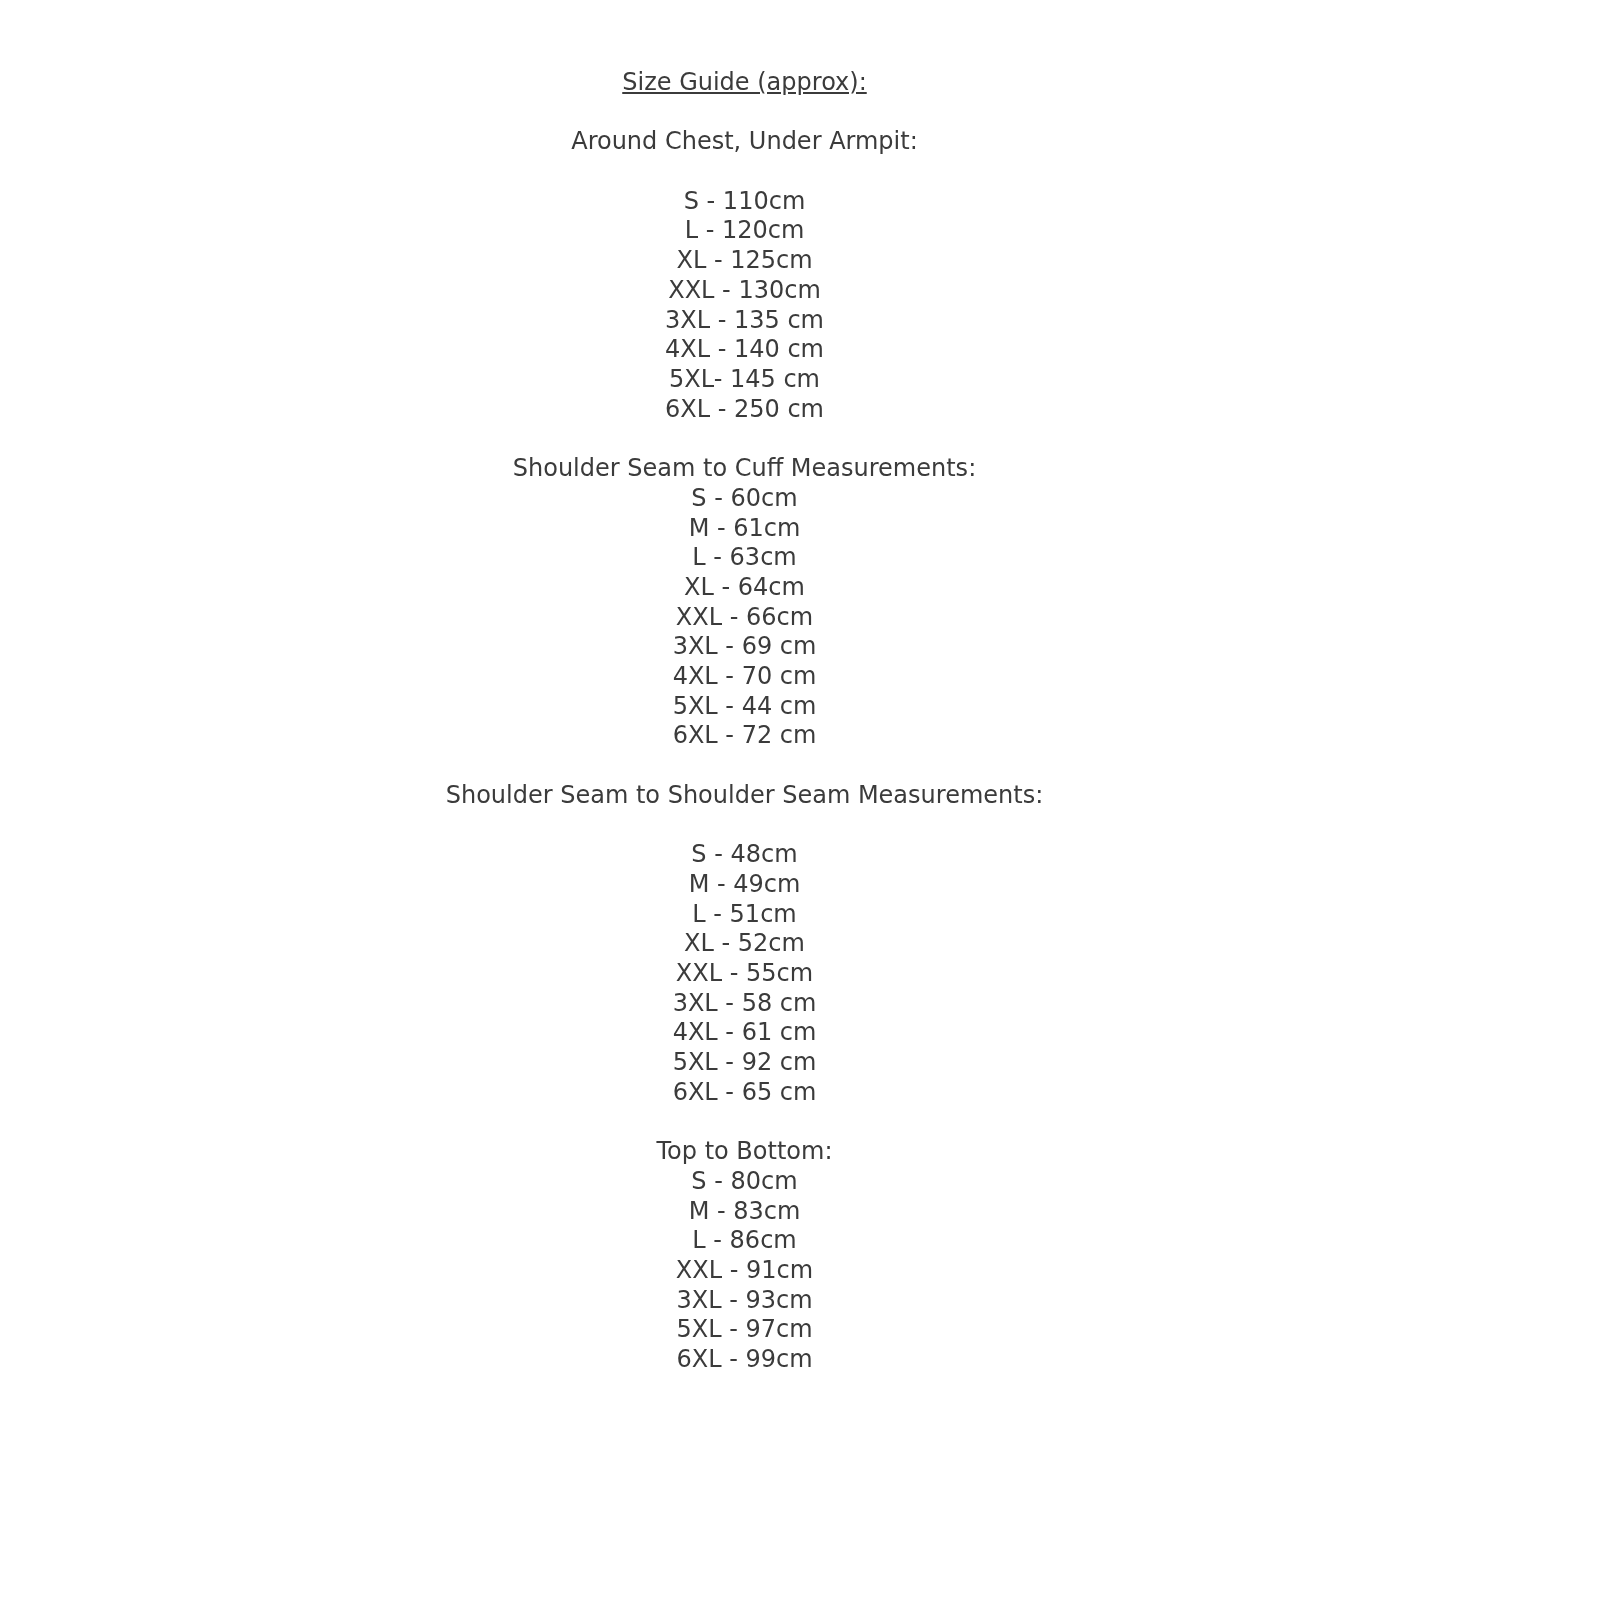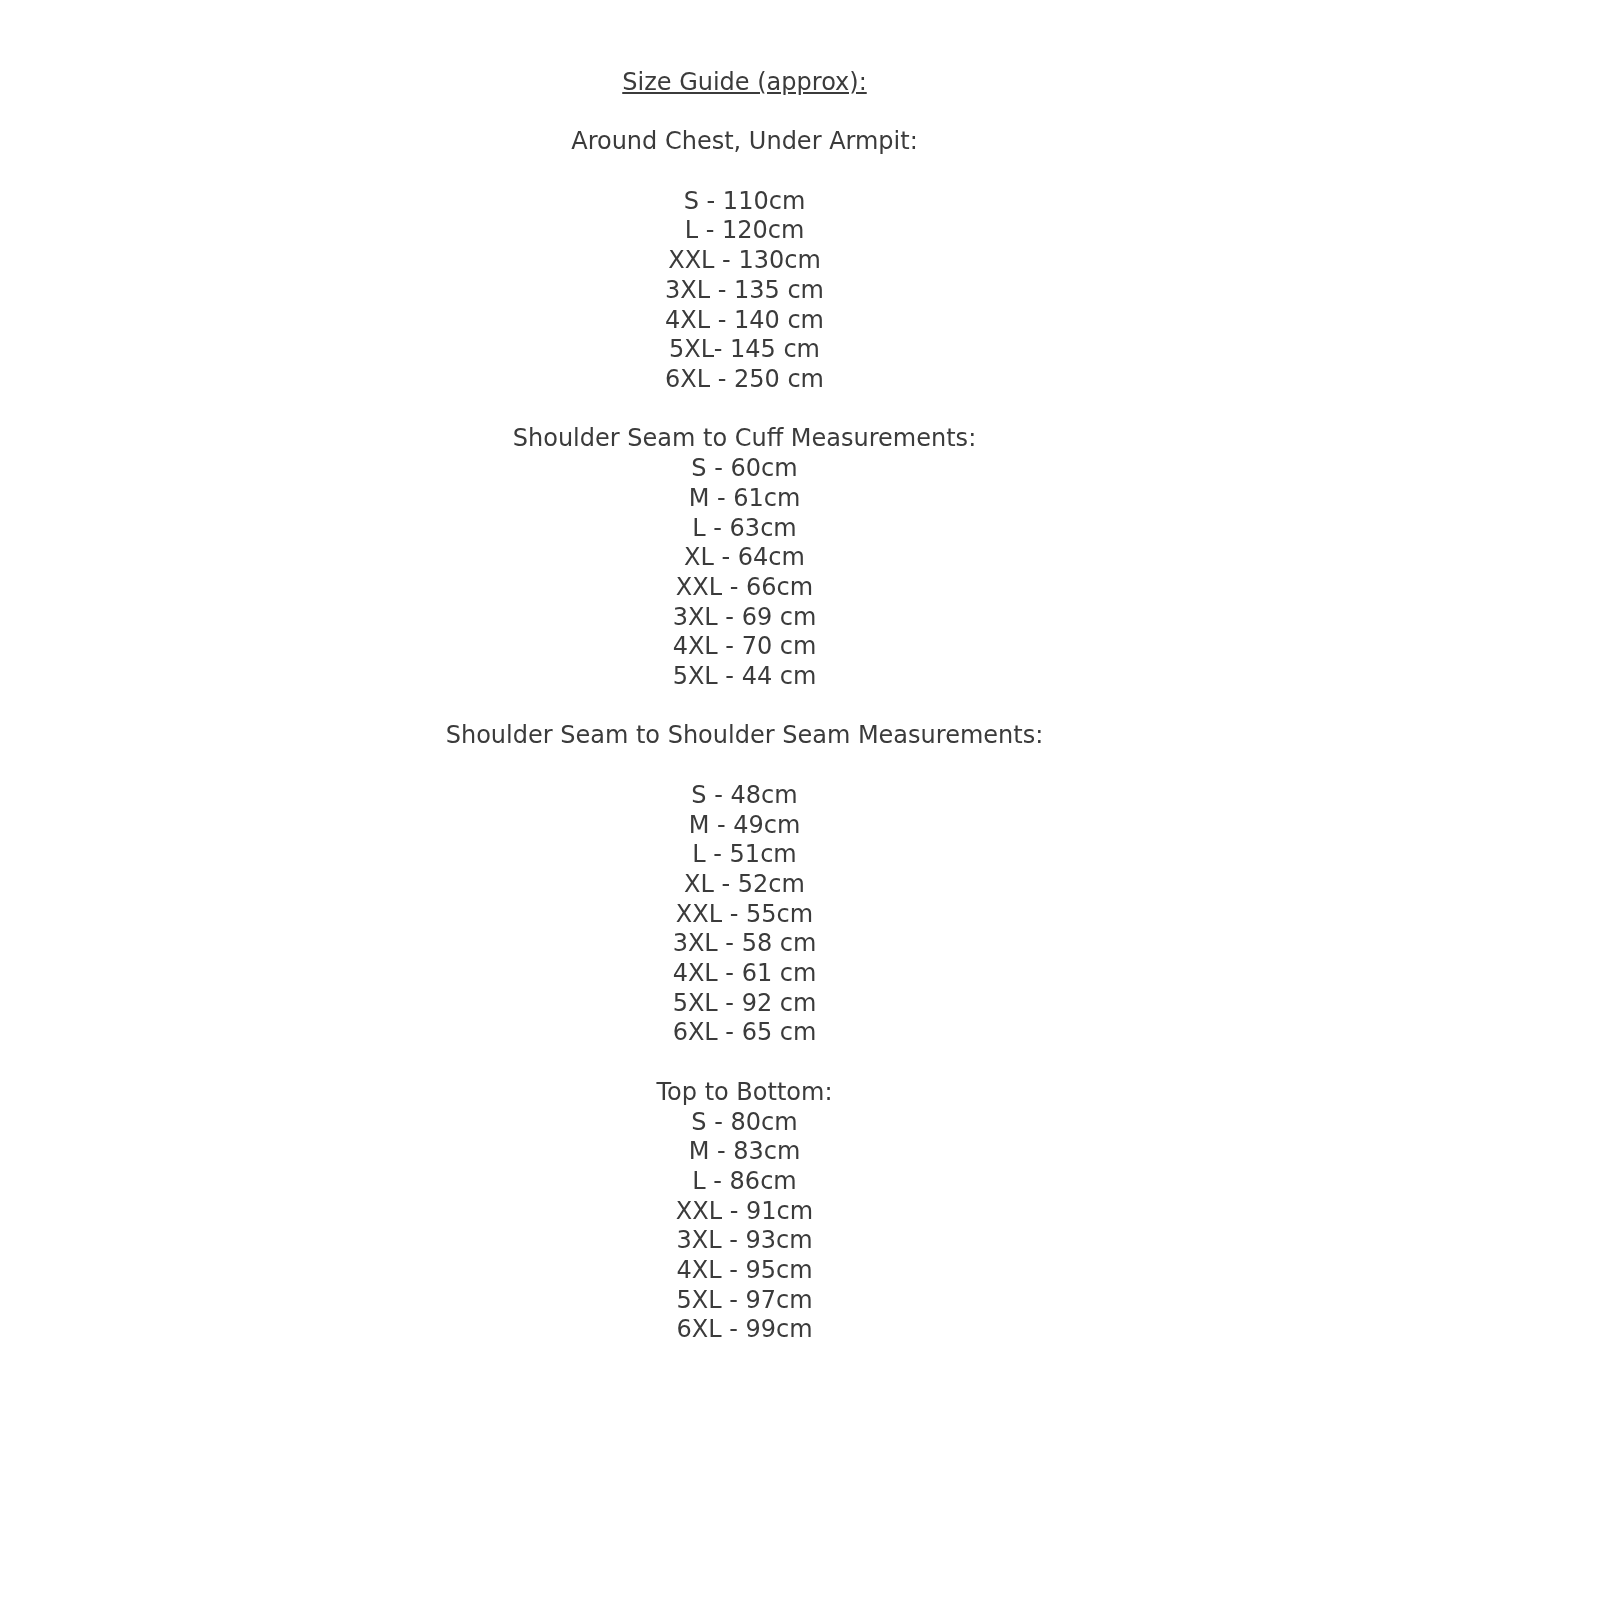--- a/index.html
+++ b/index.html
@@ -37,36 +37,38 @@
 <div class="page">
   <div class="doc">
 
     <div class="line"><span class="title-text">Size Guide (approx):</span></div>
     <div class="line"></div>
 
     <div class="line">Around Chest, Under Armpit:</div>
     <div class="line"></div>
     <div class="line">S - 110cm</div>
     <div class="line">L - 120cm</div>
+    <div class="line">XL - 125cm</div>
     <div class="line">XXL - 130cm</div>
     <div class="line">3XL - 135 cm</div>
     <div class="line">4XL - 140 cm</div>
     <div class="line">5XL- 145 cm</div>
     <div class="line">6XL - 250 cm</div>
     <div class="line"></div>
 
     <div class="line">Shoulder Seam to Cuff Measurements:</div>
     <div class="line">S - 60cm</div>
     <div class="line">M - 61cm</div>
     <div class="line">L - 63cm</div>
     <div class="line">XL - 64cm</div>
     <div class="line">XXL - 66cm</div>
     <div class="line">3XL - 69 cm</div>
     <div class="line">4XL - 70 cm</div>
     <div class="line">5XL - 44 cm</div>
+    <div class="line">6XL - 72 cm</div>
     <div class="line"></div>
 
     <div class="line">Shoulder Seam to Shoulder Seam Measurements:</div>
     <div class="line"></div>
     <div class="line">S - 48cm</div>
     <div class="line">M - 49cm</div>
     <div class="line">L - 51cm</div>
     <div class="line">XL - 52cm</div>
     <div class="line">XXL - 55cm</div>
     <div class="line">3XL - 58 cm</div>
@@ -74,18 +76,17 @@
     <div class="line">5XL - 92 cm</div>
     <div class="line">6XL - 65 cm</div>
     <div class="line"></div>
 
     <div class="line">Top to Bottom:</div>
     <div class="line">S - 80cm</div>
     <div class="line">M - 83cm</div>
     <div class="line">L - 86cm</div>
     <div class="line">XXL - 91cm</div>
     <div class="line">3XL - 93cm</div>
-    <div class="line">4XL - 95cm</div>
     <div class="line">5XL - 97cm</div>
     <div class="line">6XL - 99cm</div>
 
   </div>
 </div>
 
 </body></html>

